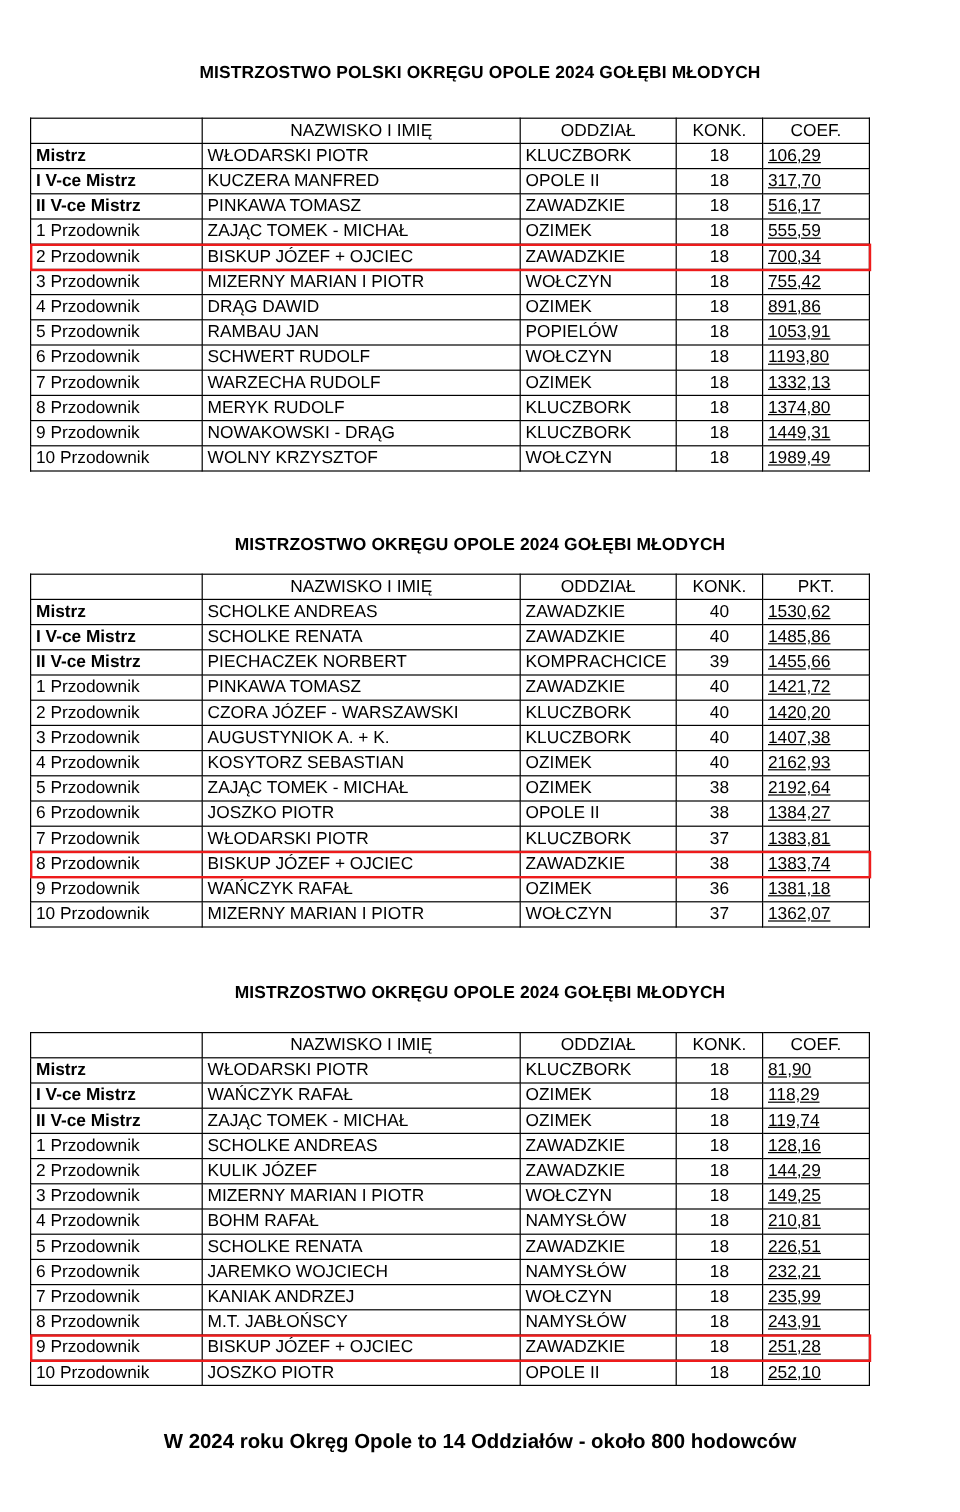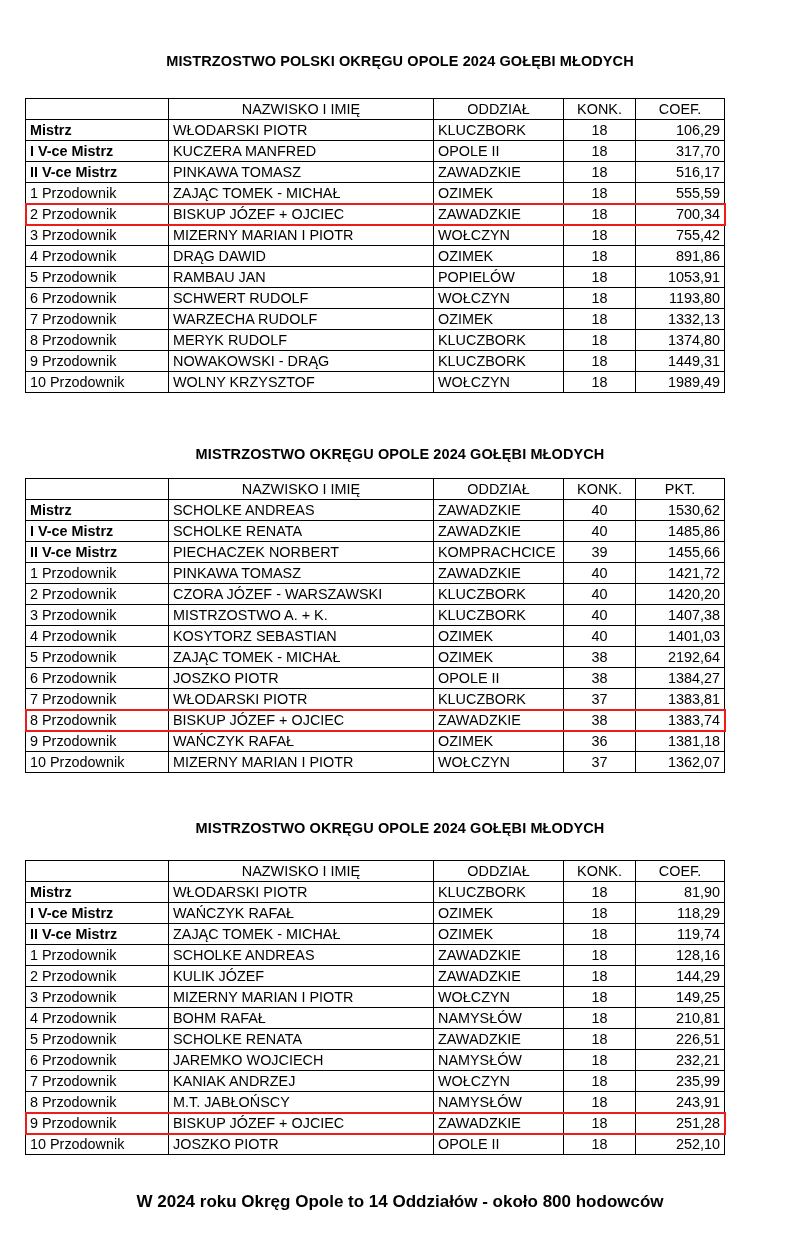--- a/index.html
+++ b/index.html
@@ -59,22 +59,23 @@
   td.name {
     text-align: left;
   }
   td.club {
     text-align: left;
   }
   td.konk {
     text-align: center;
   }
   td.coef {
-    text-align: right;
+    text-align: left;
     padding-right: 6px;
+    text-decoration: underline;
   }
   thead td {
     text-align: center;
     font-weight: normal;
   }
   td.hdr-blank {
     border: none;
     background: transparent;
   }
   
@@ -265,31 +266,31 @@
             </tr>
             <tr>
               <td class="rankcell" style="width: 143px;">2  Przodownik</td>
               <td class="name" style="width: 265px;">CZORA JÓZEF - WARSZAWSKI</td>
               <td class="club" style="width: 130px;">KLUCZBORK</td>
               <td class="konk" style="width: 72px;">40</td>
               <td class="coef" style="width: 89px;">1420,20</td>
             </tr>
             <tr>
               <td class="rankcell" style="width: 143px;">3  Przodownik</td>
-              <td class="name" style="width: 265px;">MISTRZOSTWO A. + K.</td>
+              <td class="name" style="width: 265px;">AUGUSTYNIOK A. + K.</td>
               <td class="club" style="width: 130px;">KLUCZBORK</td>
               <td class="konk" style="width: 72px;">40</td>
               <td class="coef" style="width: 89px;">1407,38</td>
             </tr>
             <tr>
               <td class="rankcell" style="width: 143px;">4  Przodownik</td>
               <td class="name" style="width: 265px;">KOSYTORZ SEBASTIAN</td>
               <td class="club" style="width: 130px;">OZIMEK</td>
               <td class="konk" style="width: 72px;">40</td>
-              <td class="coef" style="width: 89px;">1401,03</td>
+              <td class="coef" style="width: 89px;">2162,93</td>
             </tr>
             <tr>
               <td class="rankcell" style="width: 143px;">5  Przodownik</td>
               <td class="name" style="width: 265px;">ZAJĄC TOMEK - MICHAŁ</td>
               <td class="club" style="width: 130px;">OZIMEK</td>
               <td class="konk" style="width: 72px;">38</td>
               <td class="coef" style="width: 89px;">2192,64</td>
             </tr>
             <tr>
               <td class="rankcell" style="width: 143px;">6  Przodownik</td>

